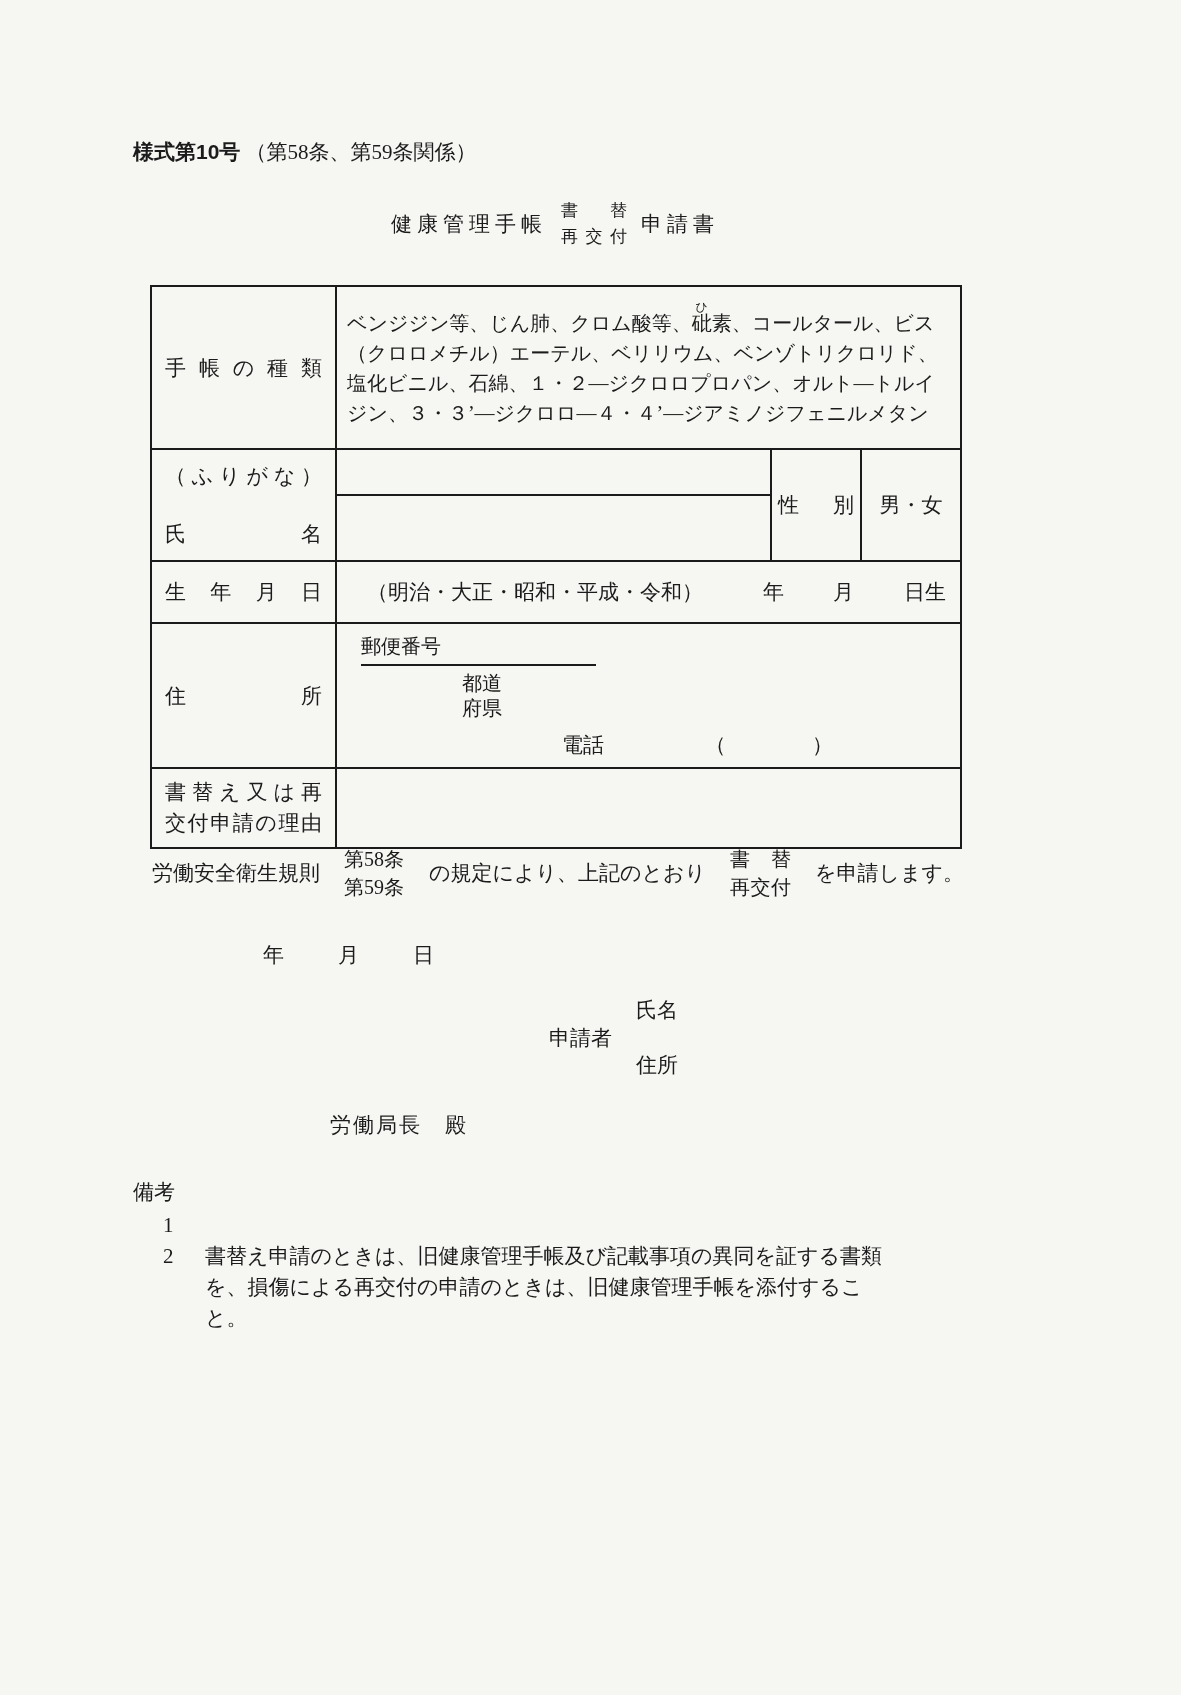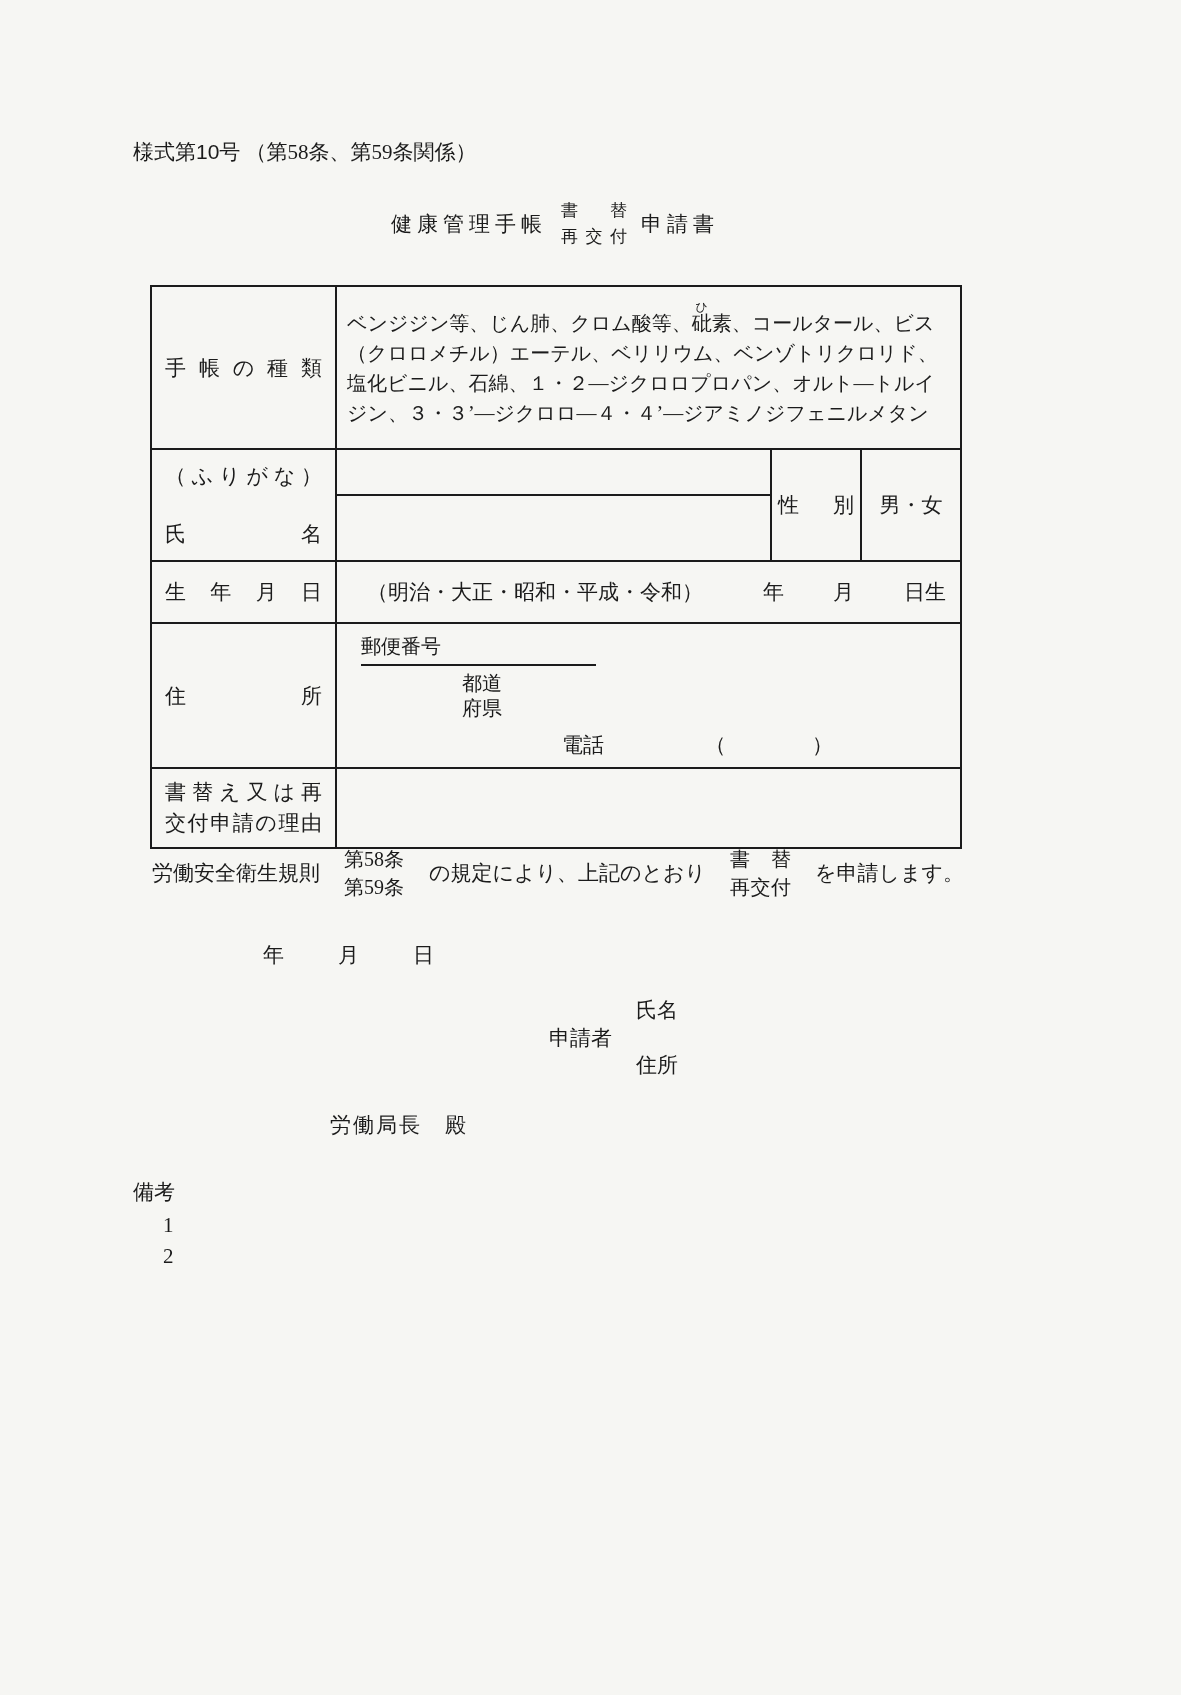--- a/index.html
+++ b/index.html
@@ -6,21 +6,21 @@
   html, body { background: #f6f6f3; }
   body {
     width: 1181px; height: 1695px;
     font-family: "Liberation Serif", "DejaVu Serif", serif;
     color: #1b1b1b;
   }
   .sheet { position: relative; width: 1181px; height: 1695px; font-size: 21px; }
 
   
   .form-number { position: absolute; left: 133px; top: 138px; font-size: 21px; }
-  .form-number .gothic { font-family: "Liberation Sans", "DejaVu Sans", sans-serif; font-weight: 400; }
+  .form-number .gothic { font-family: "Liberation Sans", "DejaVu Sans", sans-serif; font-weight: 700; }
 
   
   .title { position: absolute; left: 150px; top: 198px; width: 810px;
            display: flex; justify-content: center; align-items: center; gap: 14px; }
   .title .main { letter-spacing: 5px; font-size: 21px; }
   .stack { display: inline-flex; flex-direction: column; }
   .stack span { text-align: justify; text-align-last: justify; }
   .title .stack { width: 66px; font-size: 17px; line-height: 26px; }
 
   
@@ -193,16 +193,17 @@
 
   <div class="addressee">労働局長　殿</div>
 
   <div class="remarks-heading">備考</div>
   <div class="remarks-items">
     <div class="remark-item">
       <span class="remark-num">1</span>
     </div>
     <div class="remark-item">
       <span class="remark-num">2</span>
+      <span class="remark-text">書替え申請のときは、旧健康管理手帳及び記載事項の異同を証する書類を、損傷による再交付の申請のときは、旧健康管理手帳を添付すること。</span>
     </div>
   </div>
 
 </div>
 
 </body></html>

